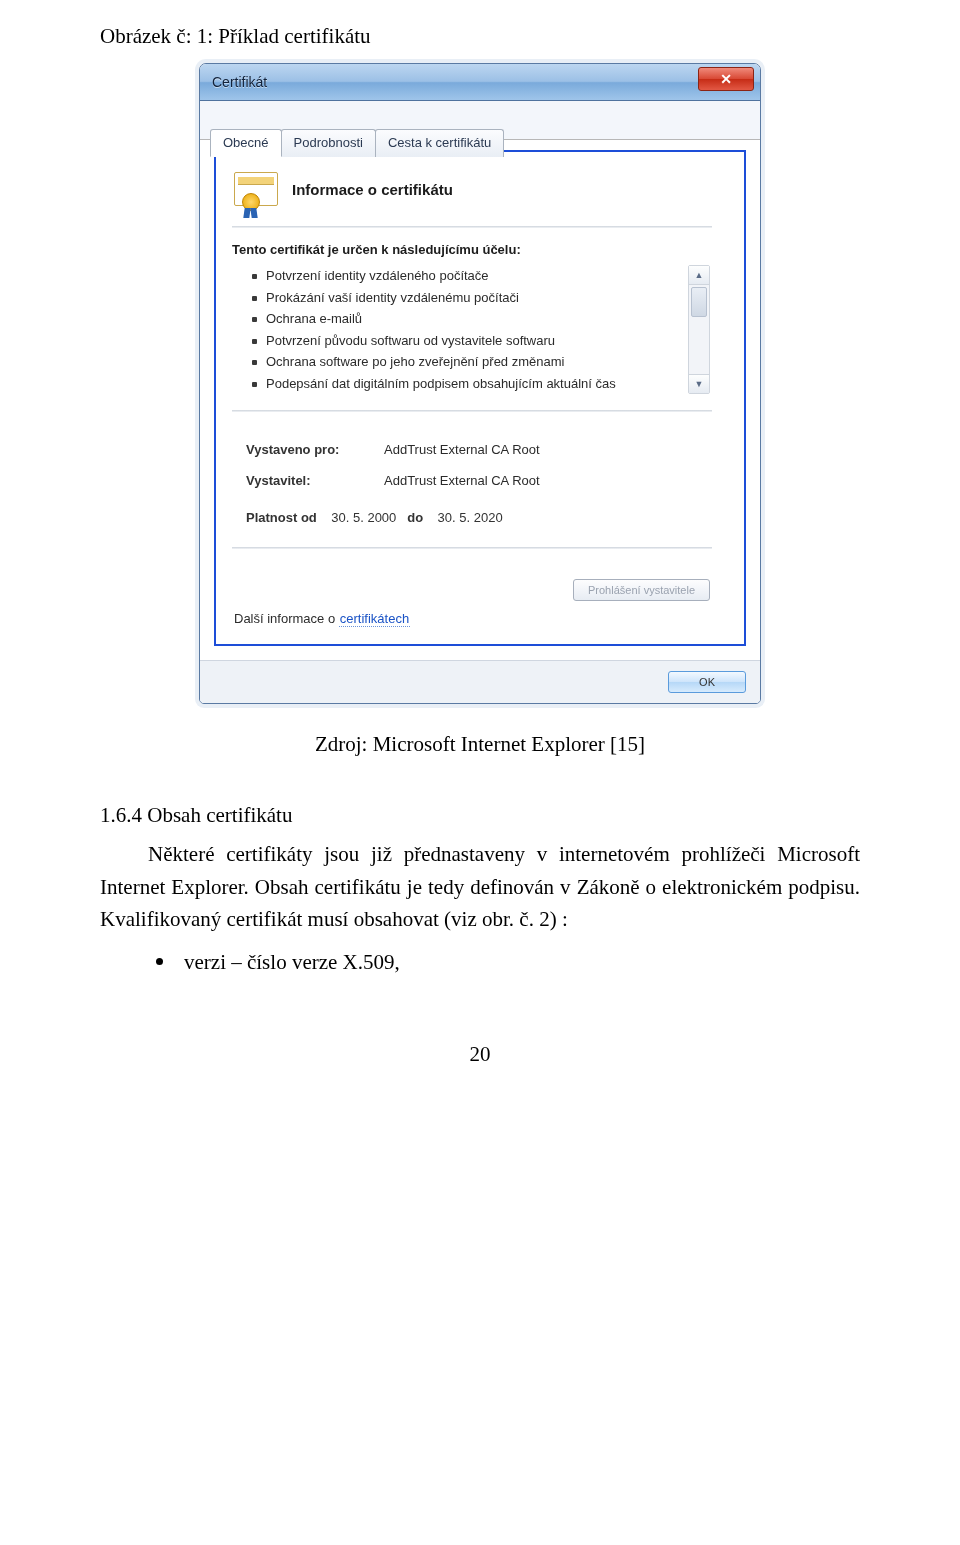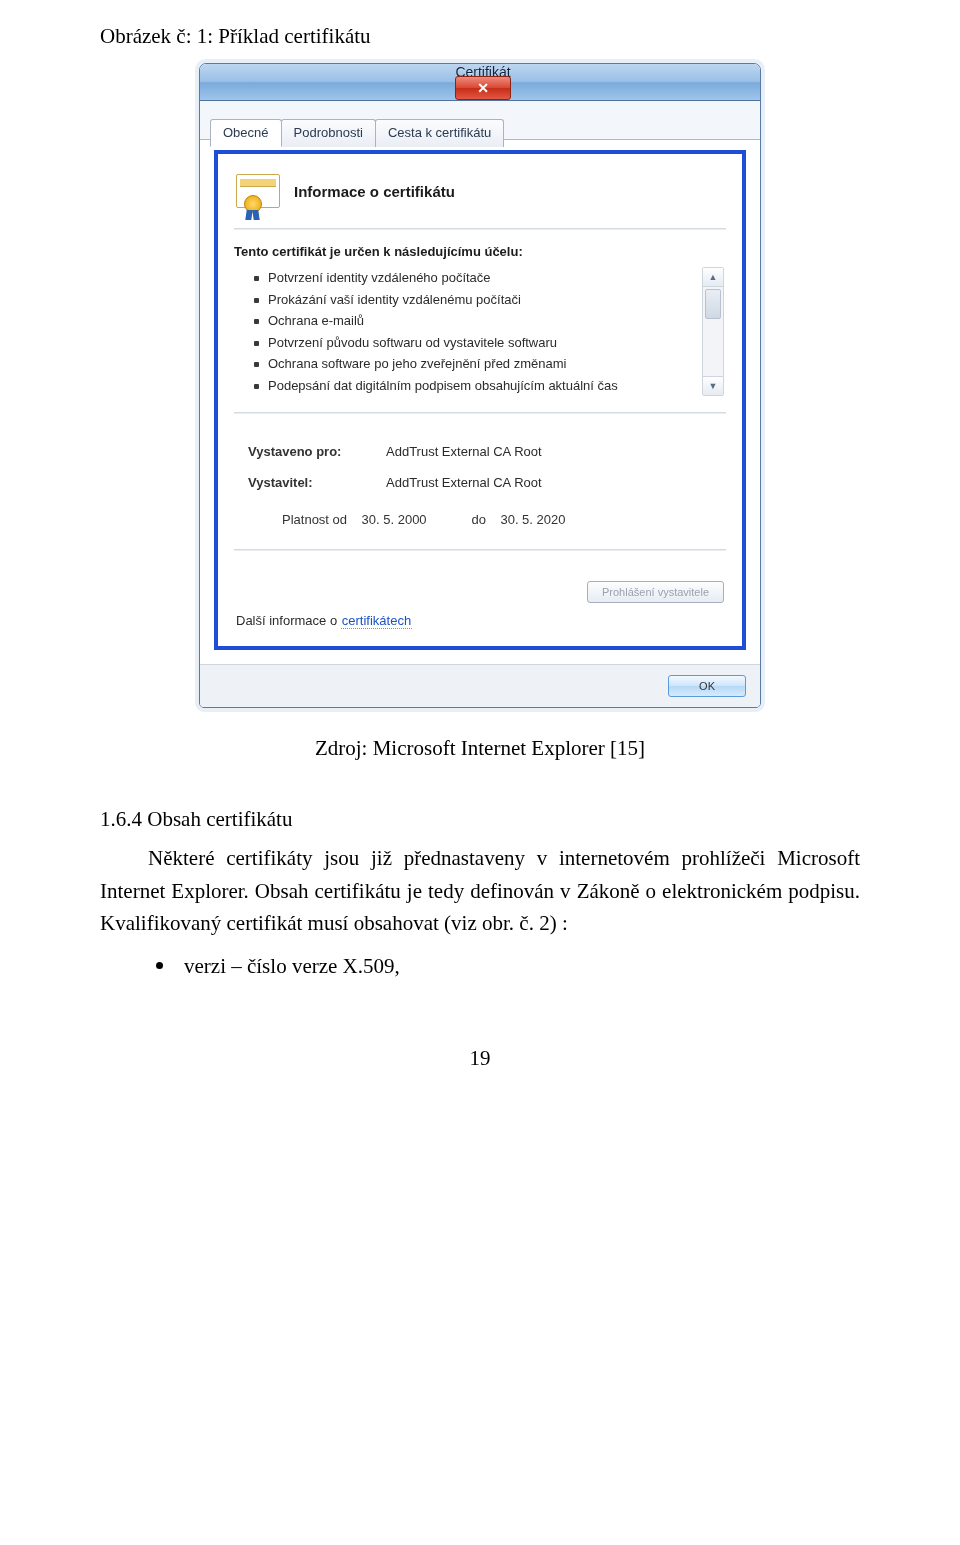--- a/index.html
+++ b/index.html
@@ -33,21 +33,20 @@
     overflow: hidden;
   }
   .titlebar {
     height: 36px;
     background: linear-gradient(#bcd6f0, #9cc0e6 48%, #7aaadb 52%, #9fc5ea);
     border-bottom: 1px solid #4f729e;
     display: flex;
     align-items: center;
     padding: 0 6px 0 12px;
     position: relative;
-    flex-direction: column;
   }
   .titlebar .title {
     font-size: 14px;
     color: #12223a;
     text-shadow: 0 1px 0 rgba(255,255,255,0.5);
     flex: 1;
   }
   .close-btn {
     width: 54px;
     height: 22px;
@@ -74,36 +73,36 @@
   }
   .tab {
     font-size: 13px;
     padding: 5px 12px 6px 12px;
     border: 1px solid #aab3bf;
     border-bottom: none;
     background: linear-gradient(#fbfcfe, #e9eef5);
     color: #2b3a52;
     border-radius: 3px 3px 0 0;
     position: relative;
-    top: 8px;
+    top: 18px;
     margin-right: -1px;
   }
   .tab.active {
     background: #fff;
     border-bottom: 1px solid #fff;
     z-index: 2;
     font-weight: 400;
   }
   .panel {
     background: #fff;
     padding: 10px 14px 14px 14px;
   }
   .panel-inner {
-    border: 4px solid #1d4ed8;
-    padding: 14px 16px 16px 16px;
+    border: 2px solid #1d4ed8;
+    padding: 14px 32px 16px 16px;
     background: #fff;
   }
   .cert-header {
     display: flex;
     align-items: center;
     gap: 14px;
     padding: 6px 0 16px 2px;
   }
   .cert-icon {
     width: 44px;
@@ -224,21 +223,21 @@
     display: flex;
     gap: 10px;
     padding: 8px 0;
   }
   .kv-label { font-weight: bold; width: 128px; flex: 0 0 auto; }
   .kv-val { color: #2b2b2b; }
   .validity-row {
     padding-top: 14px;
     font-size: 13px;
   }
-  .validity-row .b { font-weight: normal; margin-left: 34px; }
+  .validity-row .b { font-weight: bold; }
   .bottombar {
     display: flex;
     justify-content: flex-end;
     padding: 16px 2px 6px 2px;
   }
   .wbtn {
     font-family: "Segoe UI", Tahoma, sans-serif;
     font-size: 11px;
     padding: 4px 14px;
     border: 1px solid #a7afbc;
@@ -420,15 +419,15 @@
   <div class="source-line">Zdroj: Microsoft Internet Explorer [15]</div>
 
   <div class="body-text">
     <h3>1.6.4  Obsah certifikátu</h3>
     <p>Některé certifikáty jsou již přednastaveny v internetovém prohlížeči Microsoft Internet Explorer. Obsah certifikátu je tedy definován v Zákoně o elektronickém podpisu. Kvalifikovaný certifikát musí obsahovat (viz obr. č. 2) :</p>
     <ul class="doc-list">
       <li>verzi – číslo verze X.509,</li>
     </ul>
   </div>
 
-  <div class="page-num">19</div>
+  <div class="page-num">20</div>
 
 </div>
 
 </body></html>

